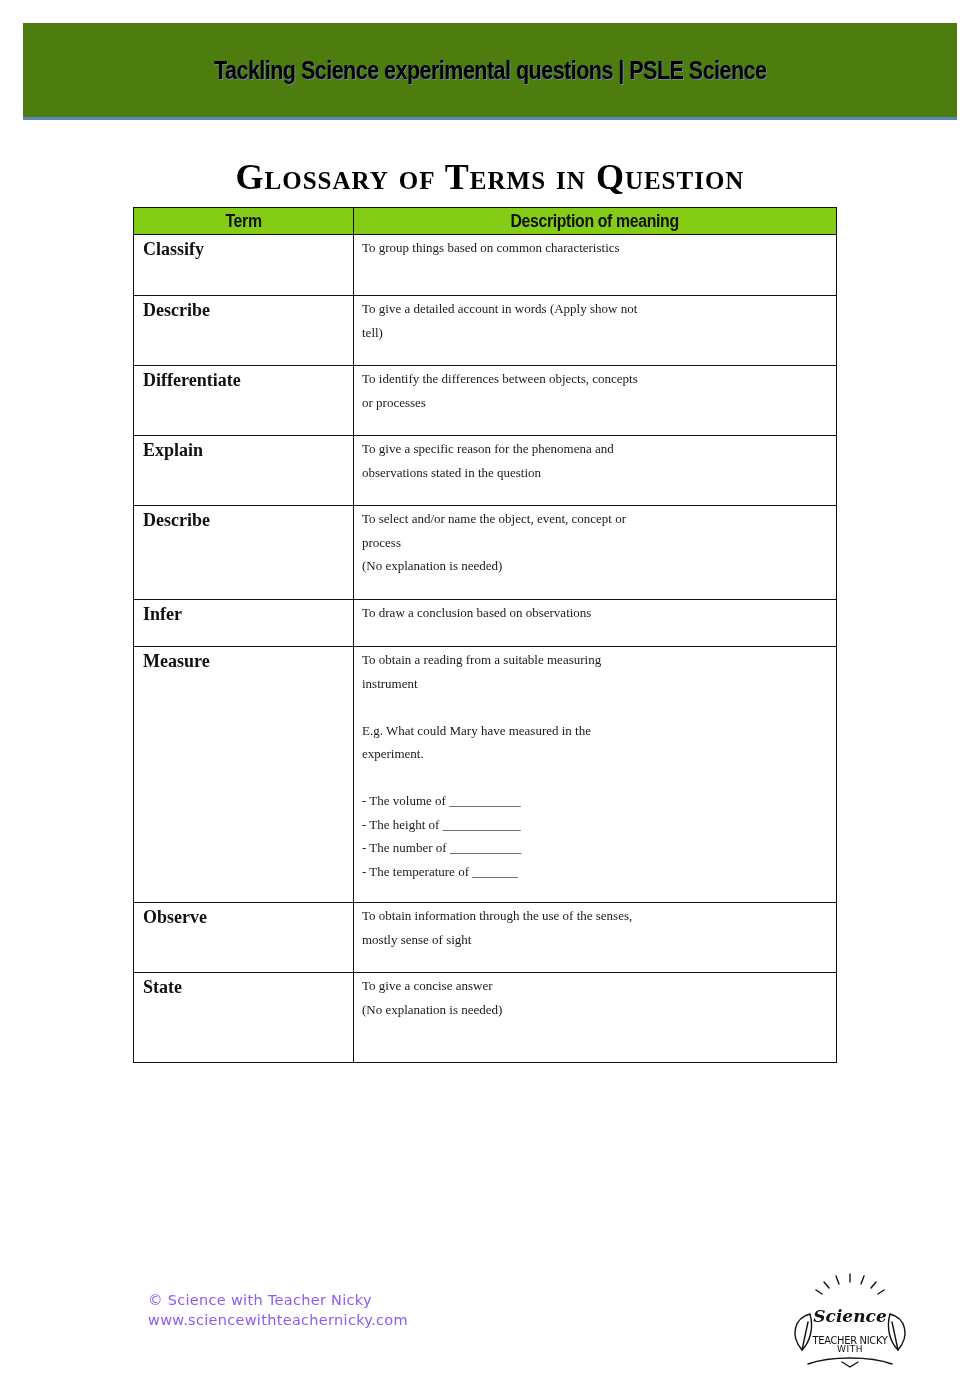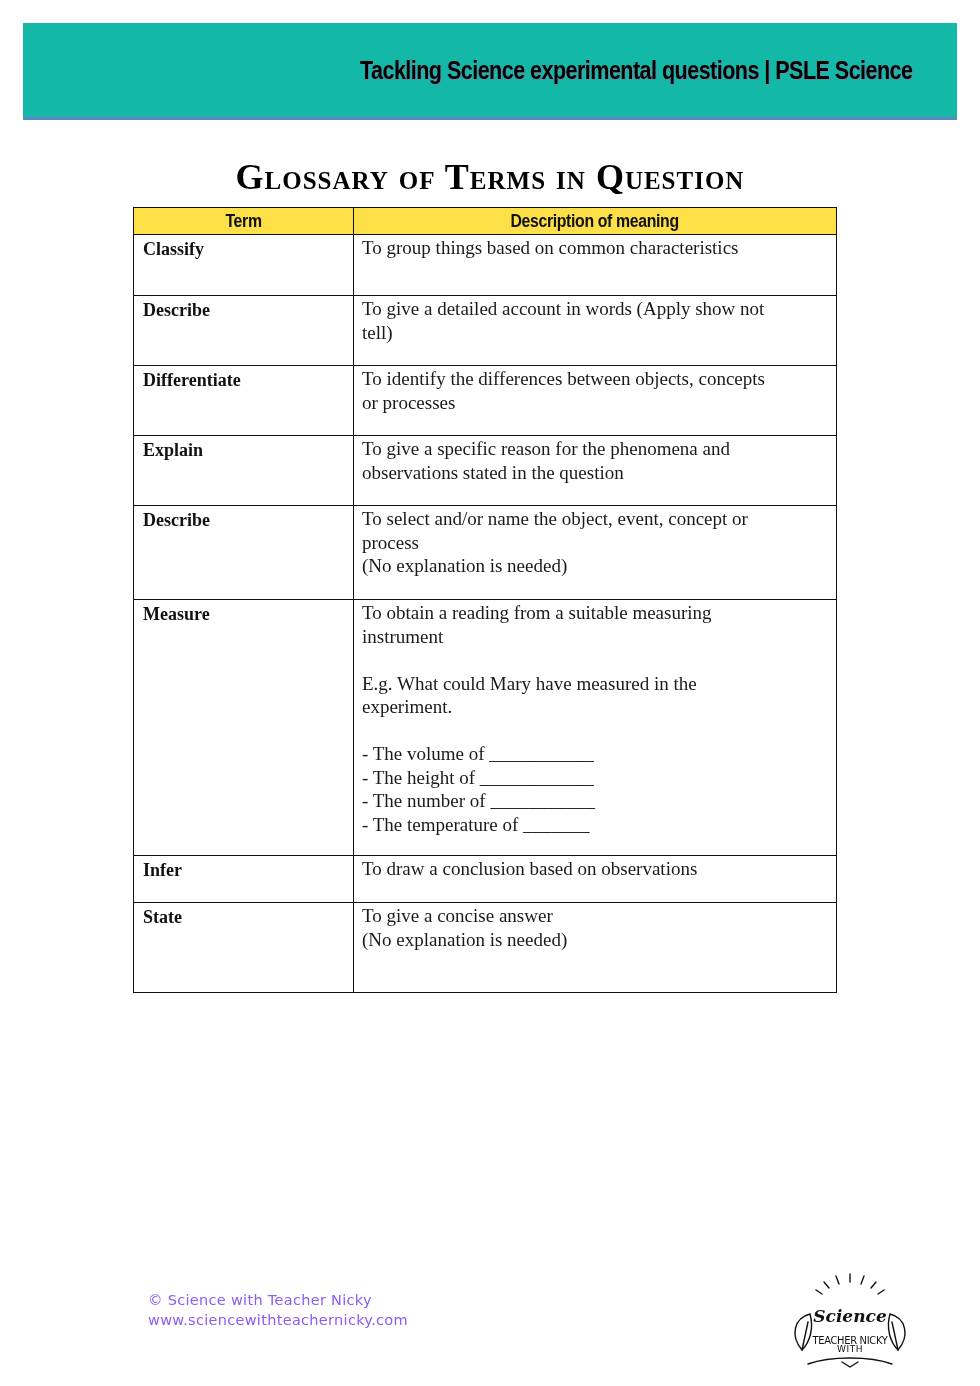--- a/index.html
+++ b/index.html
@@ -3,55 +3,55 @@
 <meta charset="utf-8">
 <style>
   html, body { margin: 0; padding: 0; }
   body {
     width: 980px; height: 1386px; background: #ffffff; position: relative;
     font-family: "DejaVu Serif", serif; color: #111;
     overflow: hidden;
   }
   .banner {
     position: absolute; left: 23px; top: 23px; width: 934px; height: 94px;
-    background: #14b8a6; border-bottom: 3px solid #5a87bf;
-    display: flex; align-items: center; justify-content: flex-end;
+    background: #4d7c0f; border-bottom: 3px solid #5a87bf;
+    display: flex; align-items: center; justify-content: center;
   }
   .banner-title {
     font-family: "Liberation Sans", sans-serif; font-weight: bold;
     font-size: 25px; letter-spacing: -0.6px; color: #000;
     transform: scaleX(0.86); white-space: nowrap;
     text-shadow: 1px 1px 0 #6e87a6;
   }
   .page-title {
     position: absolute; left: 0; width: 980px; top: 156px; text-align: center;
     font-family: "Liberation Serif", serif; font-weight: bold; font-size: 36px;
     letter-spacing: 1px; color: #000; font-variant: small-caps;
   }
   table.glossary {
     position: absolute; left: 133px; top: 207px; width: 703px;
     border-collapse: collapse; table-layout: fixed;
   }
   table.glossary th, table.glossary td {
     border: 1.5px solid #111; vertical-align: top;
   }
   table.glossary th {
-    background: #fde047; height: 26px; padding: 0;
+    background: #84cc16; height: 26px; padding: 0;
     font-family: "Liberation Sans", sans-serif; font-weight: bold; font-size: 18px;
     text-align: center; vertical-align: middle; letter-spacing: -0.4px;
   }
   table.glossary th span { display: inline-block; transform: scaleX(0.88); }
   col.c-term { width: 220px; }
   col.c-desc { width: 483px; }
   td.term {
     font-family: "Liberation Serif", serif; font-weight: bold; font-size: 18px;
     padding: 4px 9px 0 9px;
   }
   td.desc {
-    font-family: "Liberation Serif", serif; font-size: 19px; line-height: 23.5px;
+    font-family: "Liberation Serif", serif; font-size: 13px; line-height: 23.5px;
     padding: 1px 8px 0 8px; color: #1a1a1a;
   }
   td.desc .line { display: block; white-space: pre-wrap; }
   td.desc .gap { display: block; height: 23.5px; }
   .footer {
     position: absolute; left: 148px; top: 1290px;
     font-family: "DejaVu Sans", sans-serif; font-size: 14.5px; line-height: 20px;
     color: #8b5cf6; letter-spacing: 0.3px;
   }
   .logo {
@@ -120,39 +120,46 @@
         </td>
       </tr>
       <tr style="height: 94px;">
         <td class="term">Describe</td>
         <td class="desc">
           <span class="line">To select and/or name the object, event, concept or</span>
           <span class="line">process</span>
           <span class="line">(No explanation is needed)</span>
         </td>
       </tr>
+      <tr style="height: 47px;">
+        <td class="term">Infer</td>
+        <td class="desc">
+          <span class="line">To draw a conclusion based on observations</span>
+        </td>
+      </tr>
       <tr style="height: 256px;">
         <td class="term">Measure</td>
         <td class="desc">
           <span class="line">To obtain a reading from a suitable measuring</span>
           <span class="line">instrument</span>
           <span class="gap"></span>
           <span class="line">E.g. What could Mary have measured in the</span>
           <span class="line">experiment.</span>
           <span class="gap"></span>
           <span class="line">- The volume of ___________</span>
           <span class="line">- The height of ____________</span>
           <span class="line">- The number of ___________</span>
           <span class="line">- The temperature of _______</span>
         </td>
       </tr>
-      <tr style="height: 47px;">
-        <td class="term">Infer</td>
+      <tr style="height: 70px;">
+        <td class="term">Observe</td>
         <td class="desc">
-          <span class="line">To draw a conclusion based on observations</span>
+          <span class="line">To obtain information through the use of the senses,</span>
+          <span class="line">mostly sense of sight</span>
         </td>
       </tr>
       <tr style="height: 90px;">
         <td class="term">State</td>
         <td class="desc">
           <span class="line">To give a concise answer</span>
           <span class="line">(No explanation is needed)</span>
         </td>
       </tr>
     </tbody>

